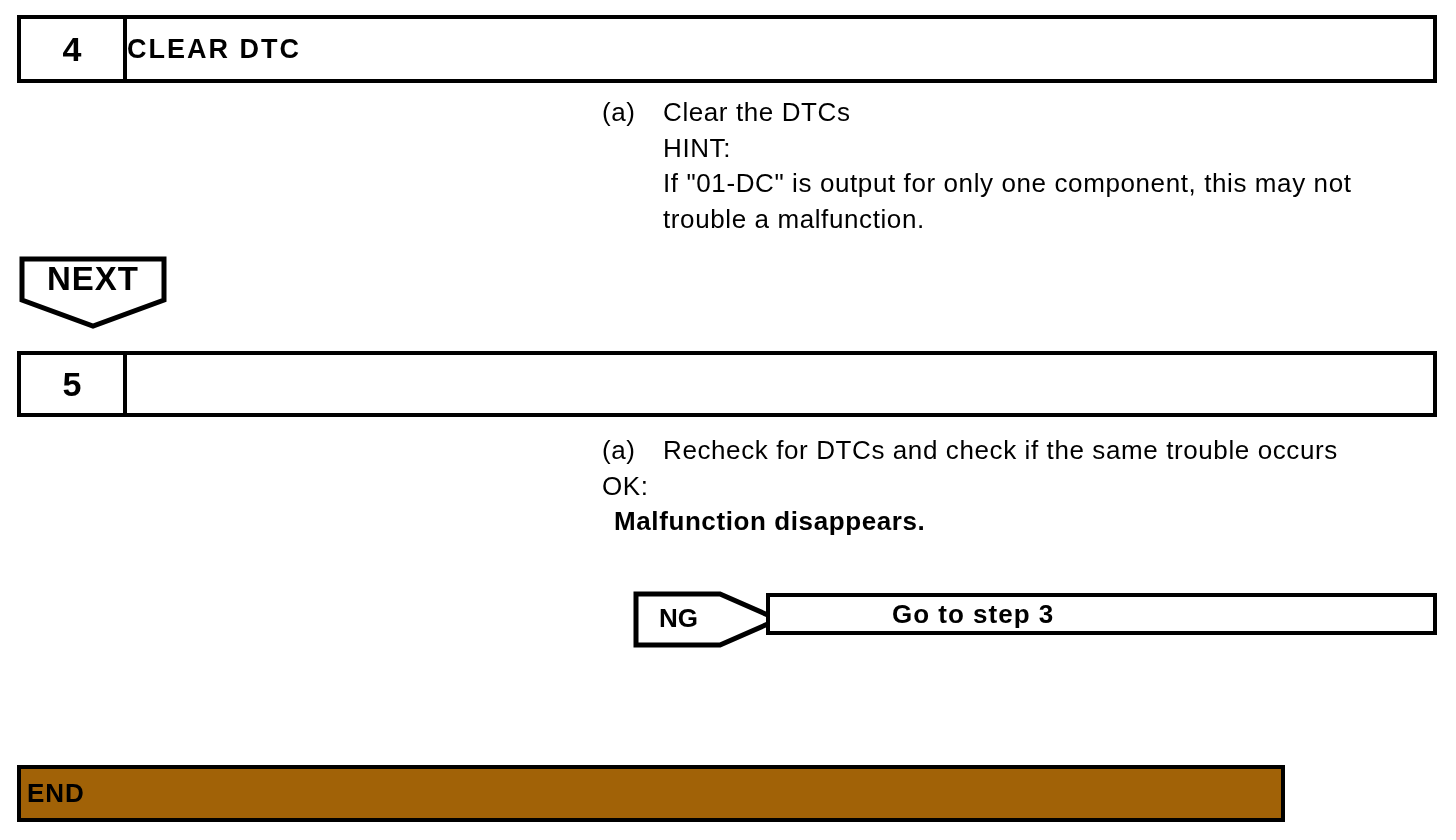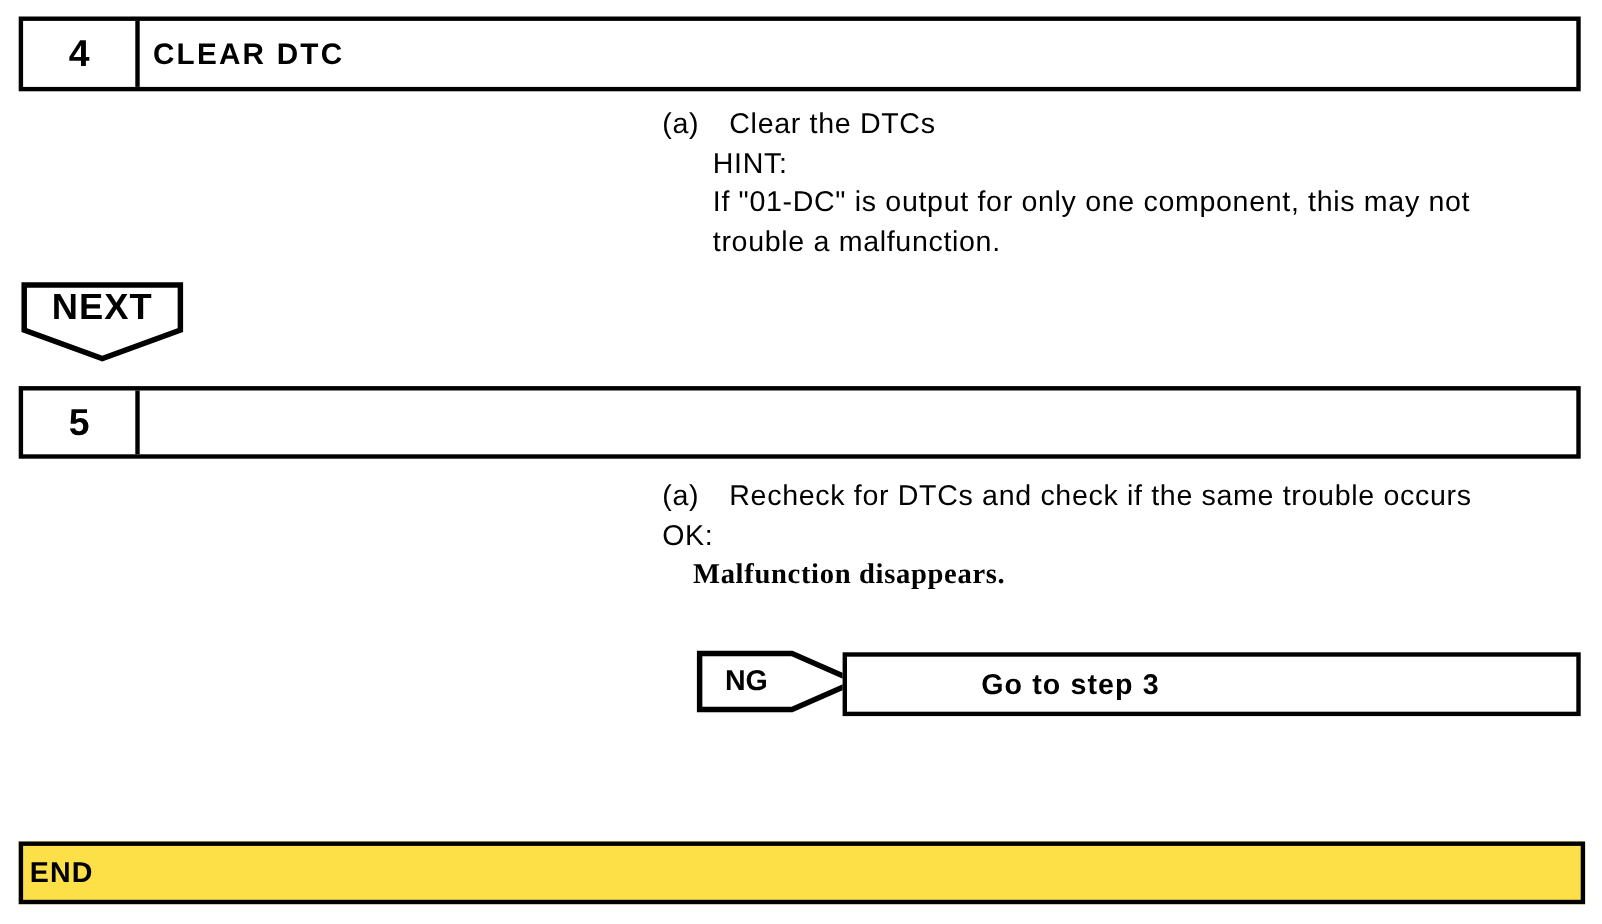--- a/index.html
+++ b/index.html
@@ -17,36 +17,36 @@
     border:4px solid #000; background:#fff; display:flex;
   }
   .hdr4 { top:15px;  height:68px; }
   .hdr5 { top:351px; height:66px; }
   .step-num {
     flex:0 0 106px; border-right:4px solid #000;
     display:flex; align-items:center; justify-content:center;
     font-weight:bold; font-size:34px;
   }
   .step-title {
-    flex:1; display:flex; align-items:center; padding-left:12px;
+    flex:1; display:flex; align-items:center; 
     font-weight:bold; font-size:27px; letter-spacing:2px;
   }
 
   
   .text-block {
     position:absolute; left:602px; width:850px;
     font-size:26px; line-height:35.5px; letter-spacing:0.6px;
   }
   .tb4 { top:95px; }
   .tb5 { top:433px; }
   .hang { display:flex; }
   .marker { flex:0 0 61px; }
-  .ind { margin-left:46px; }
+  .ind { margin-left:61px; }
   .ok-label { font-weight:normal; }
-  .ok-cond { margin-left:28px; font-weight:bold;font-family:Liberation Serif, serif; }
+  .ok-cond { margin-left:12px; font-weight:bold; }
 
   
   .connector { position:absolute; left:19px; width:148px; height:74px; }
   .conn-next { top:256px; }
   .conn-ok   { top:656px; }
   .connector svg, .ng-arrow svg { position:absolute; left:0; top:0; display:block; }
   .flow-shape { fill:#ffffff; stroke:#000000; stroke-width:5; stroke-linejoin:miter; }
   .conn-label {
     position:absolute; left:0; top:0; width:148px; height:46px;
     display:flex; align-items:center; justify-content:center;
@@ -54,30 +54,30 @@
   }
 
   
   .ng-arrow { position:absolute; left:606px; top:591px; width:150px; height:58px;margin-left:27px; }
   .ng-label {
     position:absolute; left:3px; top:0; width:85px; height:54px;
     display:flex; align-items:center; justify-content:center;
     font-weight:bold; font-size:26px;
   }
   .goto-box {
-    position:absolute; left:766px; top:593px; width:671px; height:58px;
+    position:absolute; left:766px; top:593px; width:671px; height:42px;
     border:4px solid #000; background:#fff;
     display:flex; align-items:center; padding-left:122px;
     font-weight:bold; font-size:26px; letter-spacing:1px;
   }
 
   
   .end-box {
-    position:absolute; left:17px; top:765px; width:1424px; height:57px;
-    border:4px solid #000; background:#fde047;
+    position:absolute; left:17px; top:765px; width:1268px; height:57px;
+    border:4px solid #000; background:#a16207;
     display:flex; align-items:center; padding-left:6px;
     font-weight:bold; font-size:26px; letter-spacing:1px;
   }
 </style>
 </head>
 <body>
 
 <div class="page">
 
   <div class="step-header hdr4">

